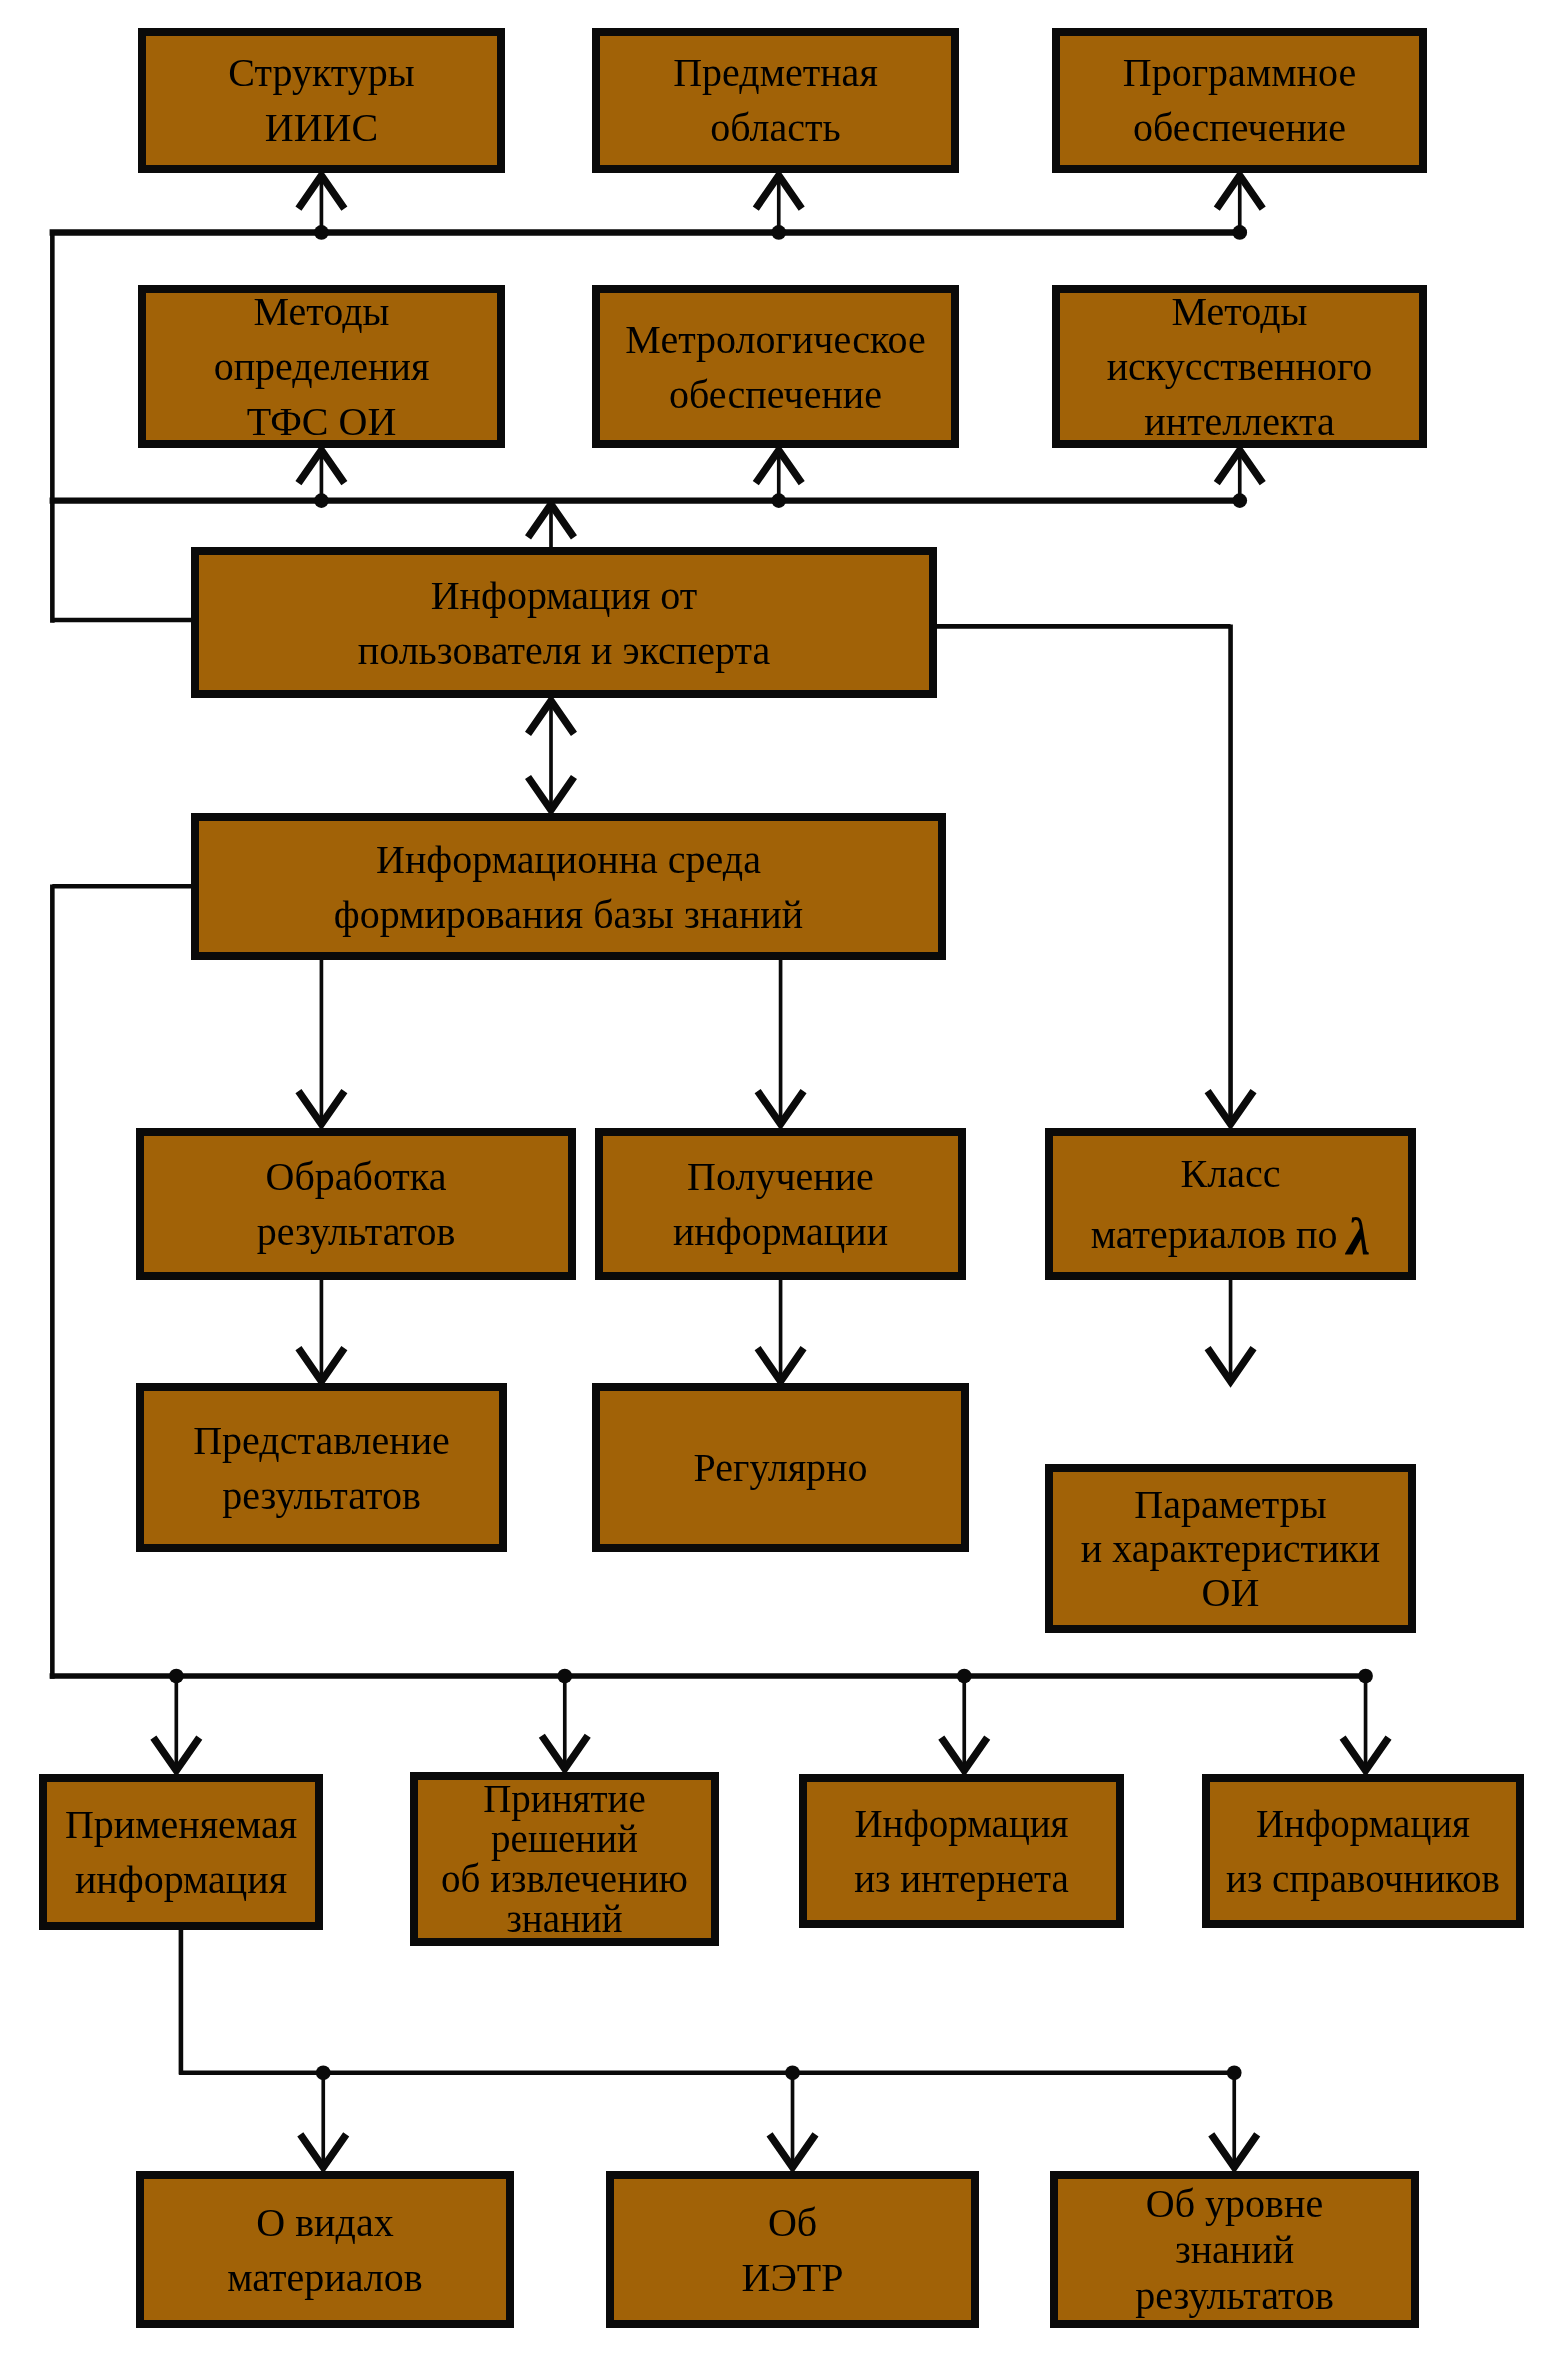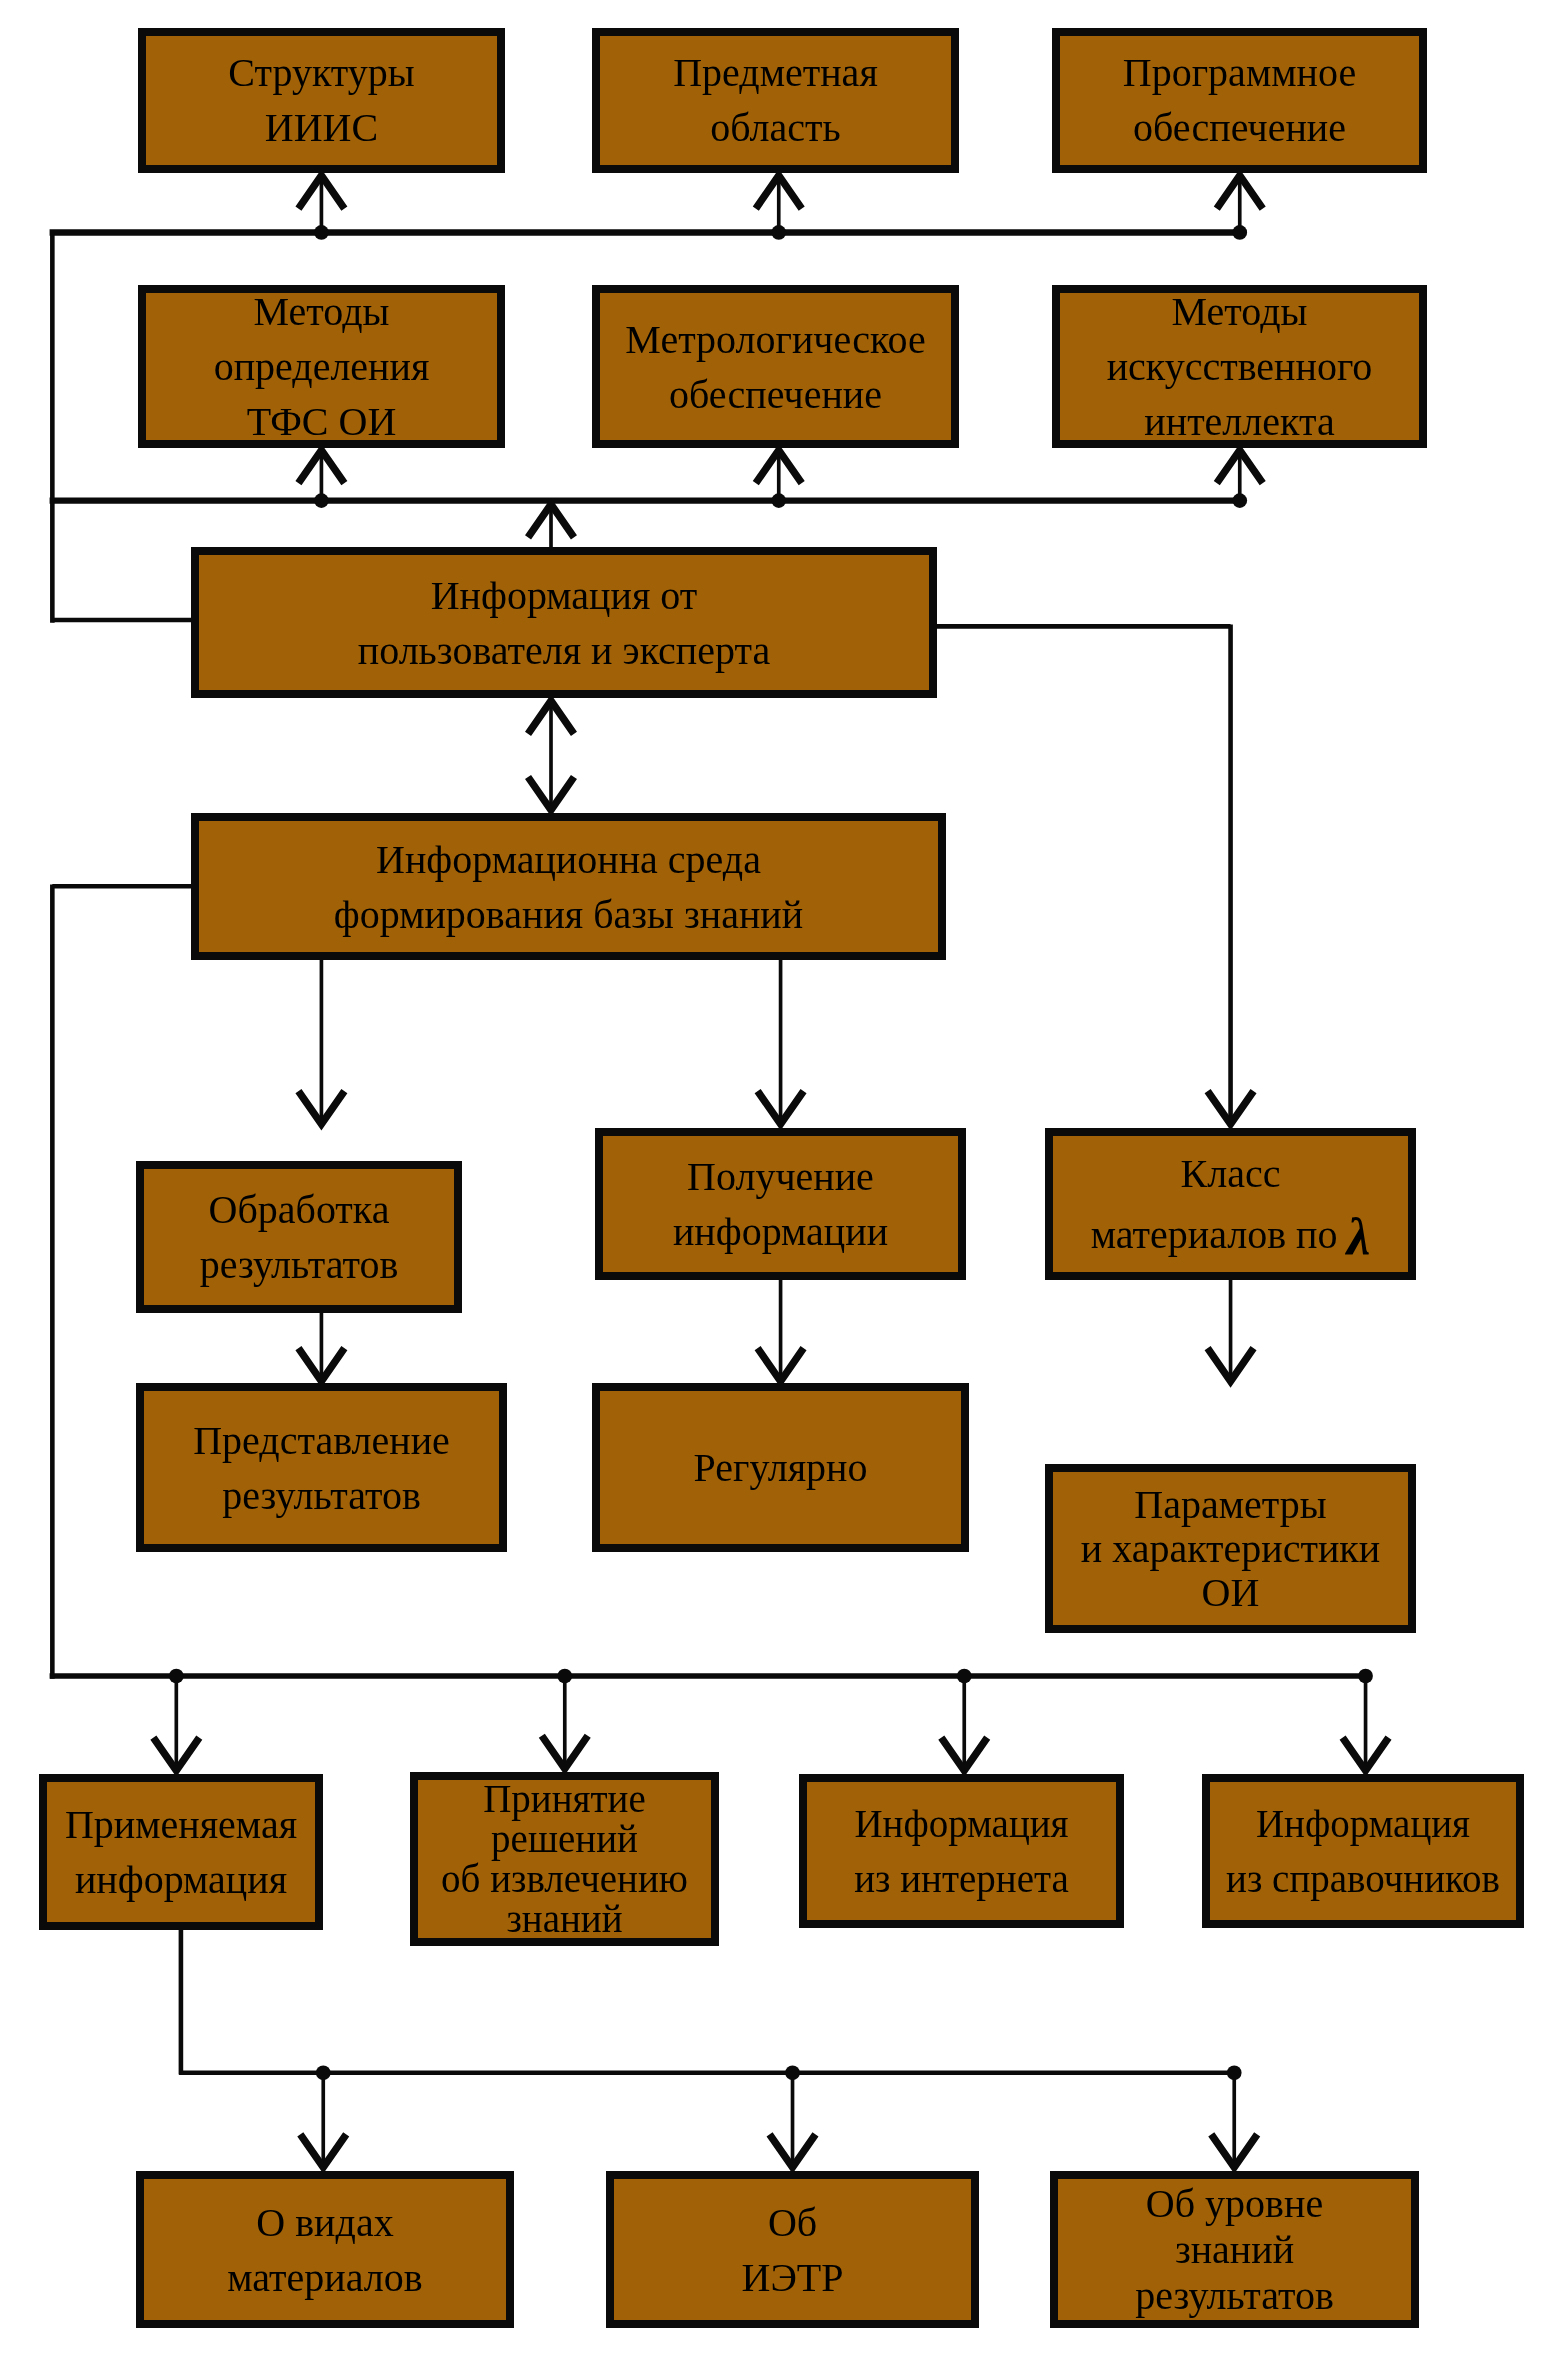--- a/index.html
+++ b/index.html
@@ -170,21 +170,21 @@
   <div class="box" style="left:191px;top:547px;width:746px;height:151px;">
     <span class="bl">Информация от</span>
     <span class="bl">пользователя и эксперта</span>
   </div>
 
   <div class="box" style="left:191px;top:813px;width:755px;height:147px;">
     <span class="bl">Информационна среда</span>
     <span class="bl">формирования базы знаний</span>
   </div>
 
-  <div class="box" style="left:136px;top:1128px;width:326px;height:152px;margin-top:33px;">
+  <div class="box" style="left:136px;top:1128px;width:440px;height:152px;">
     <span class="bl">Обработка</span>
     <span class="bl">результатов</span>
   </div>
   <div class="box" style="left:595px;top:1128px;width:371px;height:152px;">
     <span class="bl">Получение</span>
     <span class="bl">информации</span>
   </div>
   <div class="box" style="left:1045px;top:1128px;width:371px;height:152px;gap:6px;">
     <span class="bl">Класс</span>
     <span class="lrow"><span>материалов по</span><span class="lambda">λ</span></span>

